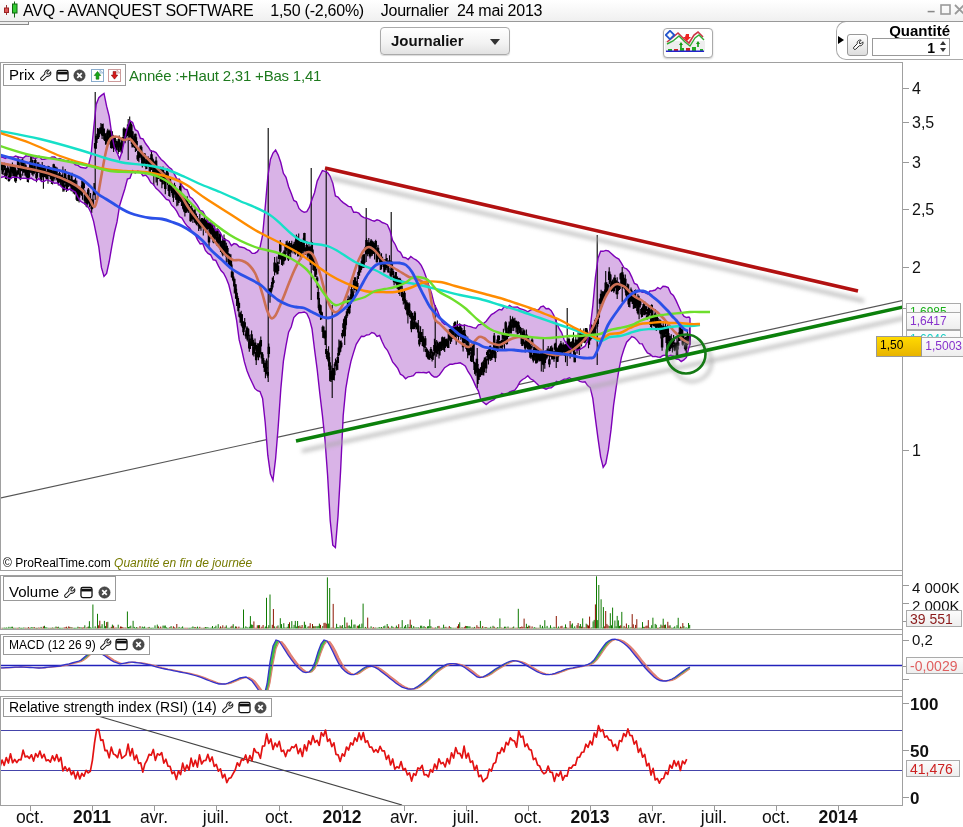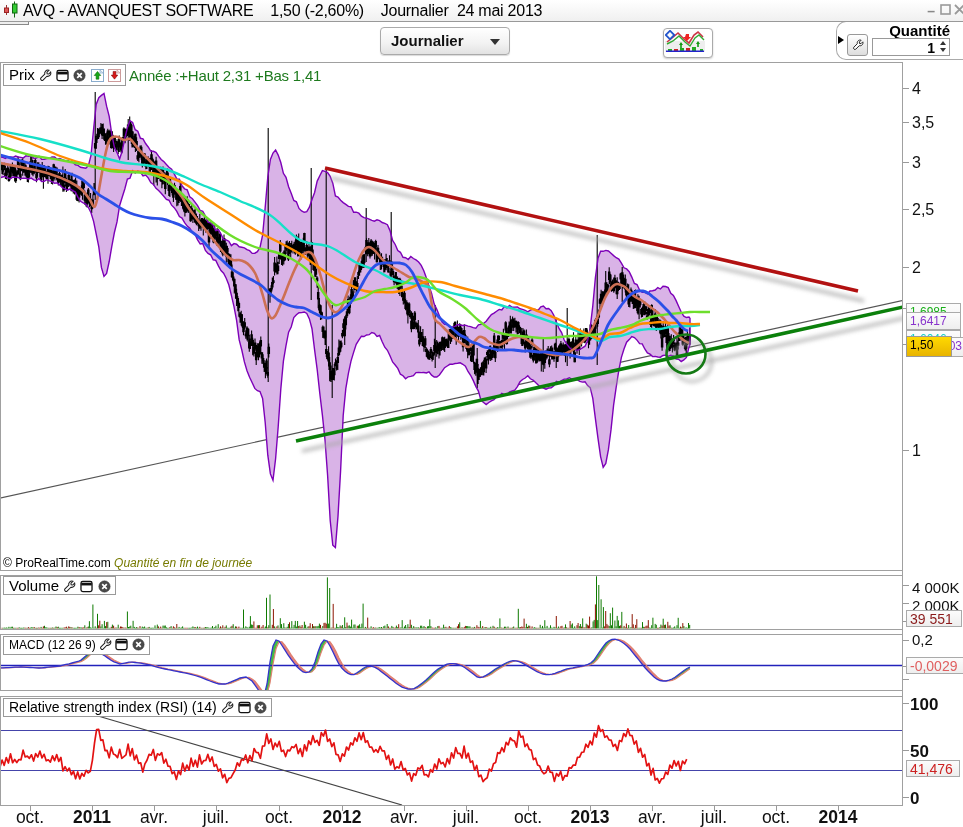--- a/index.html
+++ b/index.html
@@ -208,21 +208,21 @@
         <rect x="0.6" y="0.6" width="14.8" height="14.8" fill="#fff" stroke="#88aacc" stroke-width="1.2"></rect>
         <path d="M11 1 15 5 11 5z" fill="#dde8f2" stroke="#88aacc" stroke-width="0.8"></path>
         <path d="M8 3 12 8 9.7 8 9.7 12.5 6.3 12.5 6.3 8 4 8z" fill="#16a816" stroke="#0a660a" stroke-width="0.7"></path>
       </svg> <svg width="13" height="13" viewBox="0 0 16 16" style="vertical-align:-2px">
         <rect x="0.6" y="0.6" width="14.8" height="14.8" fill="#fff" stroke="#cc9999" stroke-width="1.2"></rect>
         <path d="M11 1 15 5 11 5z" fill="#f2dddd" stroke="#cc9999" stroke-width="0.8"></path>
         <path d="M8 12.5 4 7.5 6.3 7.5 6.3 3 9.7 3 9.7 7.5 12 7.5z" fill="#d81616" stroke="#7a0a0a" stroke-width="0.7"></path>
       </svg></div>
 <div style="position:absolute;left:129px;top:67px;font-size:15px;letter-spacing:-0.2px;color:#1e7a1e;z-index:5;white-space:nowrap;">Année :+Haut 2,31 +Bas 1,41</div>
 <div style="position:absolute;left:3px;top:556px;font-size:12px;color:#000;z-index:5;">© ProRealTime.com <span style="color:#767a00;font-style:italic;">Quantité en fin de journée</span></div>
-<div class="hdrbox" style="left:3px;top:576px;line-height:15px;padding-top:1px;padding-bottom:1px;">Volume <svg width="13" height="13" viewBox="0 0 16 16" style="vertical-align:-2px">
+<div class="hdrbox" style="left:3px;top:576px;line-height:15px;padding-top:7px;padding-bottom:1px;">Volume <svg width="13" height="13" viewBox="0 0 16 16" style="vertical-align:-2px">
         <path d="M12.2 1.6 9.8 4 10 6l2 .2 2.4-2.4c.5 1.4.2 3-.9 4.1-1 1-2.5 1.4-3.8 1L5 13.6c-.6.6-1.6.6-2.2 0l-.4-.4c-.6-.6-.6-1.6 0-2.2L7.1 6.3c-.4-1.3 0-2.8 1-3.8 1.1-1.1 2.7-1.4 4.1-.9z" fill="#fff" stroke="#222" stroke-width="1.3"></path>
       </svg> <svg width="13" height="13" viewBox="0 0 16 16" style="vertical-align:-2px">
         <rect x="1.2" y="1.8" width="13.6" height="12.4" rx="2.2" fill="#fff" stroke="#111" stroke-width="1.6"></rect>
         <path d="M1.5 5 h13" stroke="#111" stroke-width="3.4"></path>
       </svg> <svg width="13" height="13" viewBox="0 0 16 16" style="vertical-align:-2px">
         <circle cx="8" cy="8" r="7" fill="#4a4a4a" stroke="#333" stroke-width="0.6"></circle>
         <path d="M5.2 5.2 10.8 10.8 M10.8 5.2 5.2 10.8" stroke="#fff" stroke-width="2.1"></path>
       </svg></div>
 <div class="hdrbox" style="left:3px;top:636px;font-size:12px;line-height:15px;padding-top:1px;padding-bottom:1px;">MACD (12 26 9) <svg width="13" height="13" viewBox="0 0 16 16" style="vertical-align:-2px">
         <path d="M12.2 1.6 9.8 4 10 6l2 .2 2.4-2.4c.5 1.4.2 3-.9 4.1-1 1-2.5 1.4-3.8 1L5 13.6c-.6.6-1.6.6-2.2 0l-.4-.4c-.6-.6-.6-1.6 0-2.2L7.1 6.3c-.4-1.3 0-2.8 1-3.8 1.1-1.1 2.7-1.4 4.1-.9z" fill="#fff" stroke="#222" stroke-width="1.3"></path>
@@ -240,16 +240,16 @@
         <path d="M1.5 5 h13" stroke="#111" stroke-width="3.4"></path>
       </svg> <svg width="13" height="13" viewBox="0 0 16 16" style="vertical-align:-2px">
         <circle cx="8" cy="8" r="7" fill="#4a4a4a" stroke="#333" stroke-width="0.6"></circle>
         <path d="M5.2 5.2 10.8 10.8 M10.8 5.2 5.2 10.8" stroke="#fff" stroke-width="2.1"></path>
       </svg></div>
 
 <div class="tag" style="left:906px;top:303px;width:47px;height:26px;color:#18b018;">1,6985</div>
 <div class="tag" style="left:906px;top:312px;width:47px;height:16px;color:#8833cc;">1,6417</div>
 <div class="tag" style="left:906px;top:330px;width:47px;height:24px;color:#19cdc3;">1,6046</div>
 <div class="tag" style="left:906px;top:337px;width:52px;height:18px;color:#8833cc;text-align:right;">1,5003</div>
-<div class="tag" style="left:906px;top:336px;width:38px;height:19px;color:#000;background:linear-gradient(#ffd900,#e8b400);border-color:#999;">1,50</div>
+<div class="tag" style="left:876px;top:336px;width:38px;height:19px;color:#000;background:linear-gradient(#ffd900,#e8b400);border-color:#999;">1,50</div>
 <div class="tag" style="left:906px;top:610px;width:48px;height:15px;color:#8b1a1a;font-size:14px;">39 551</div>
 <div class="tag" style="left:906px;top:657px;width:56px;height:15px;color:#e06060;font-size:14px;">-0,0029</div>
 <div class="tag" style="left:906px;top:760px;width:46px;height:15px;color:#cc2222;font-size:14px;">41,476</div>
 </div>
 </body></html>

